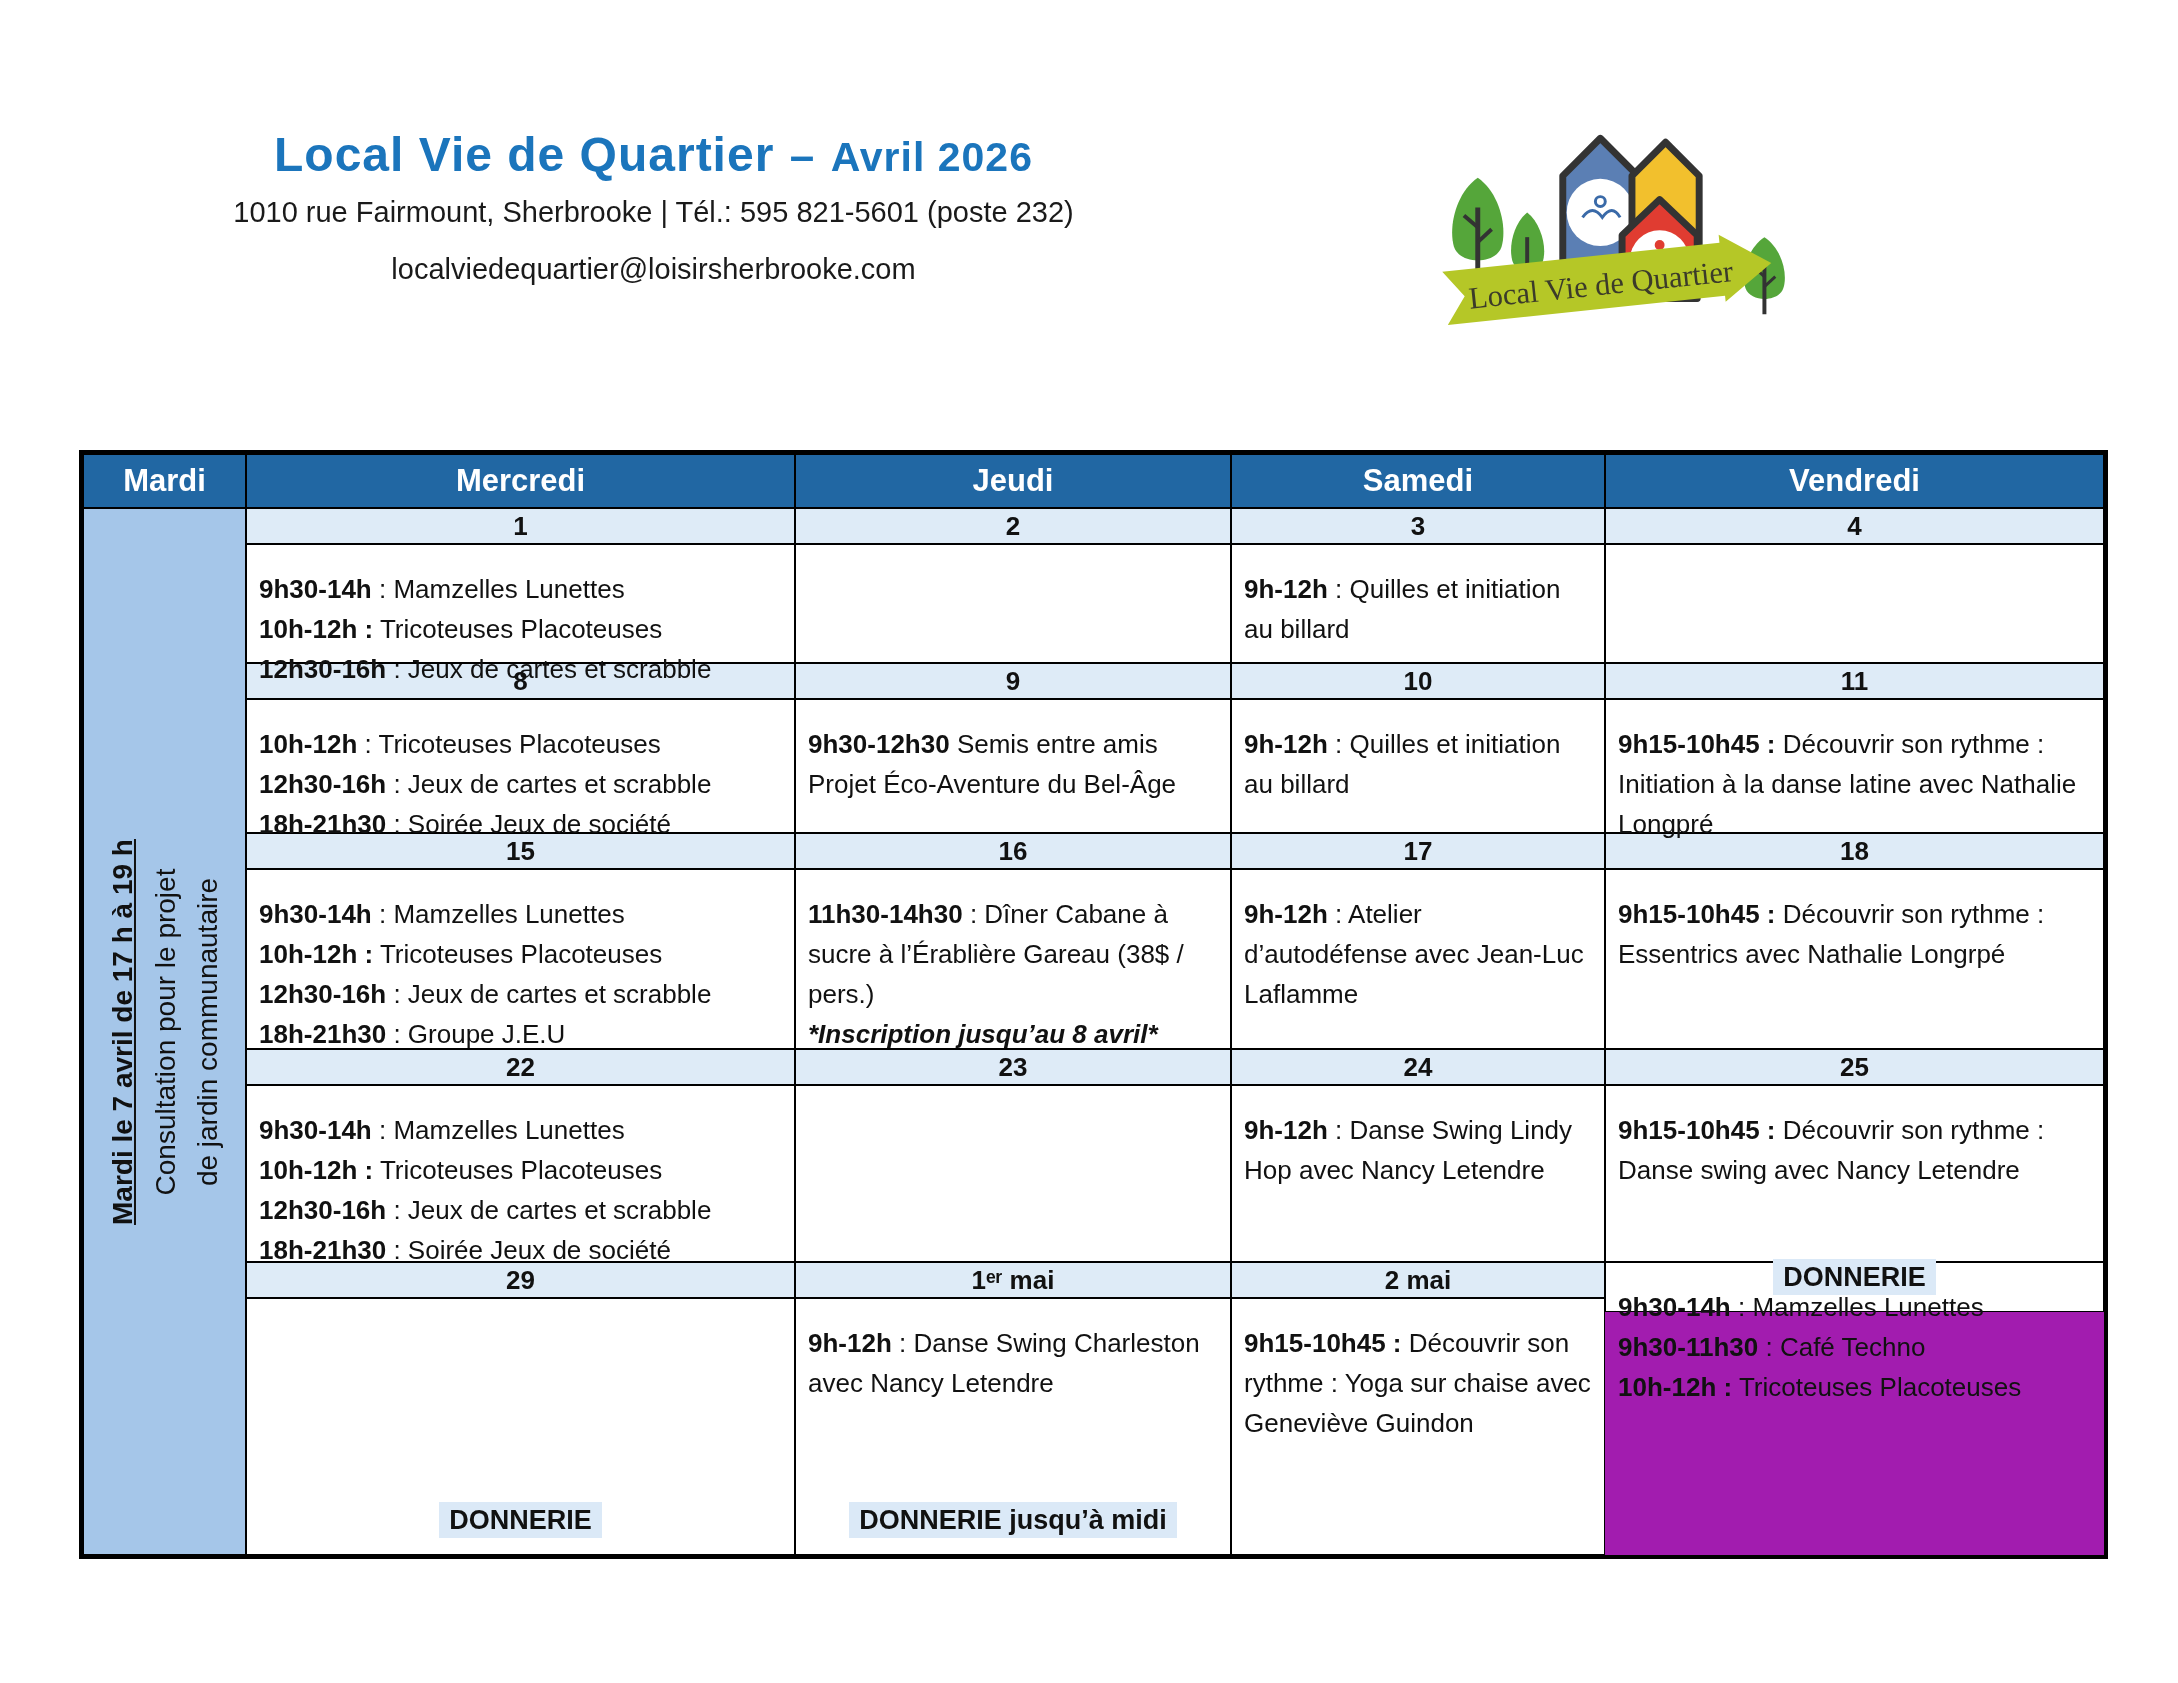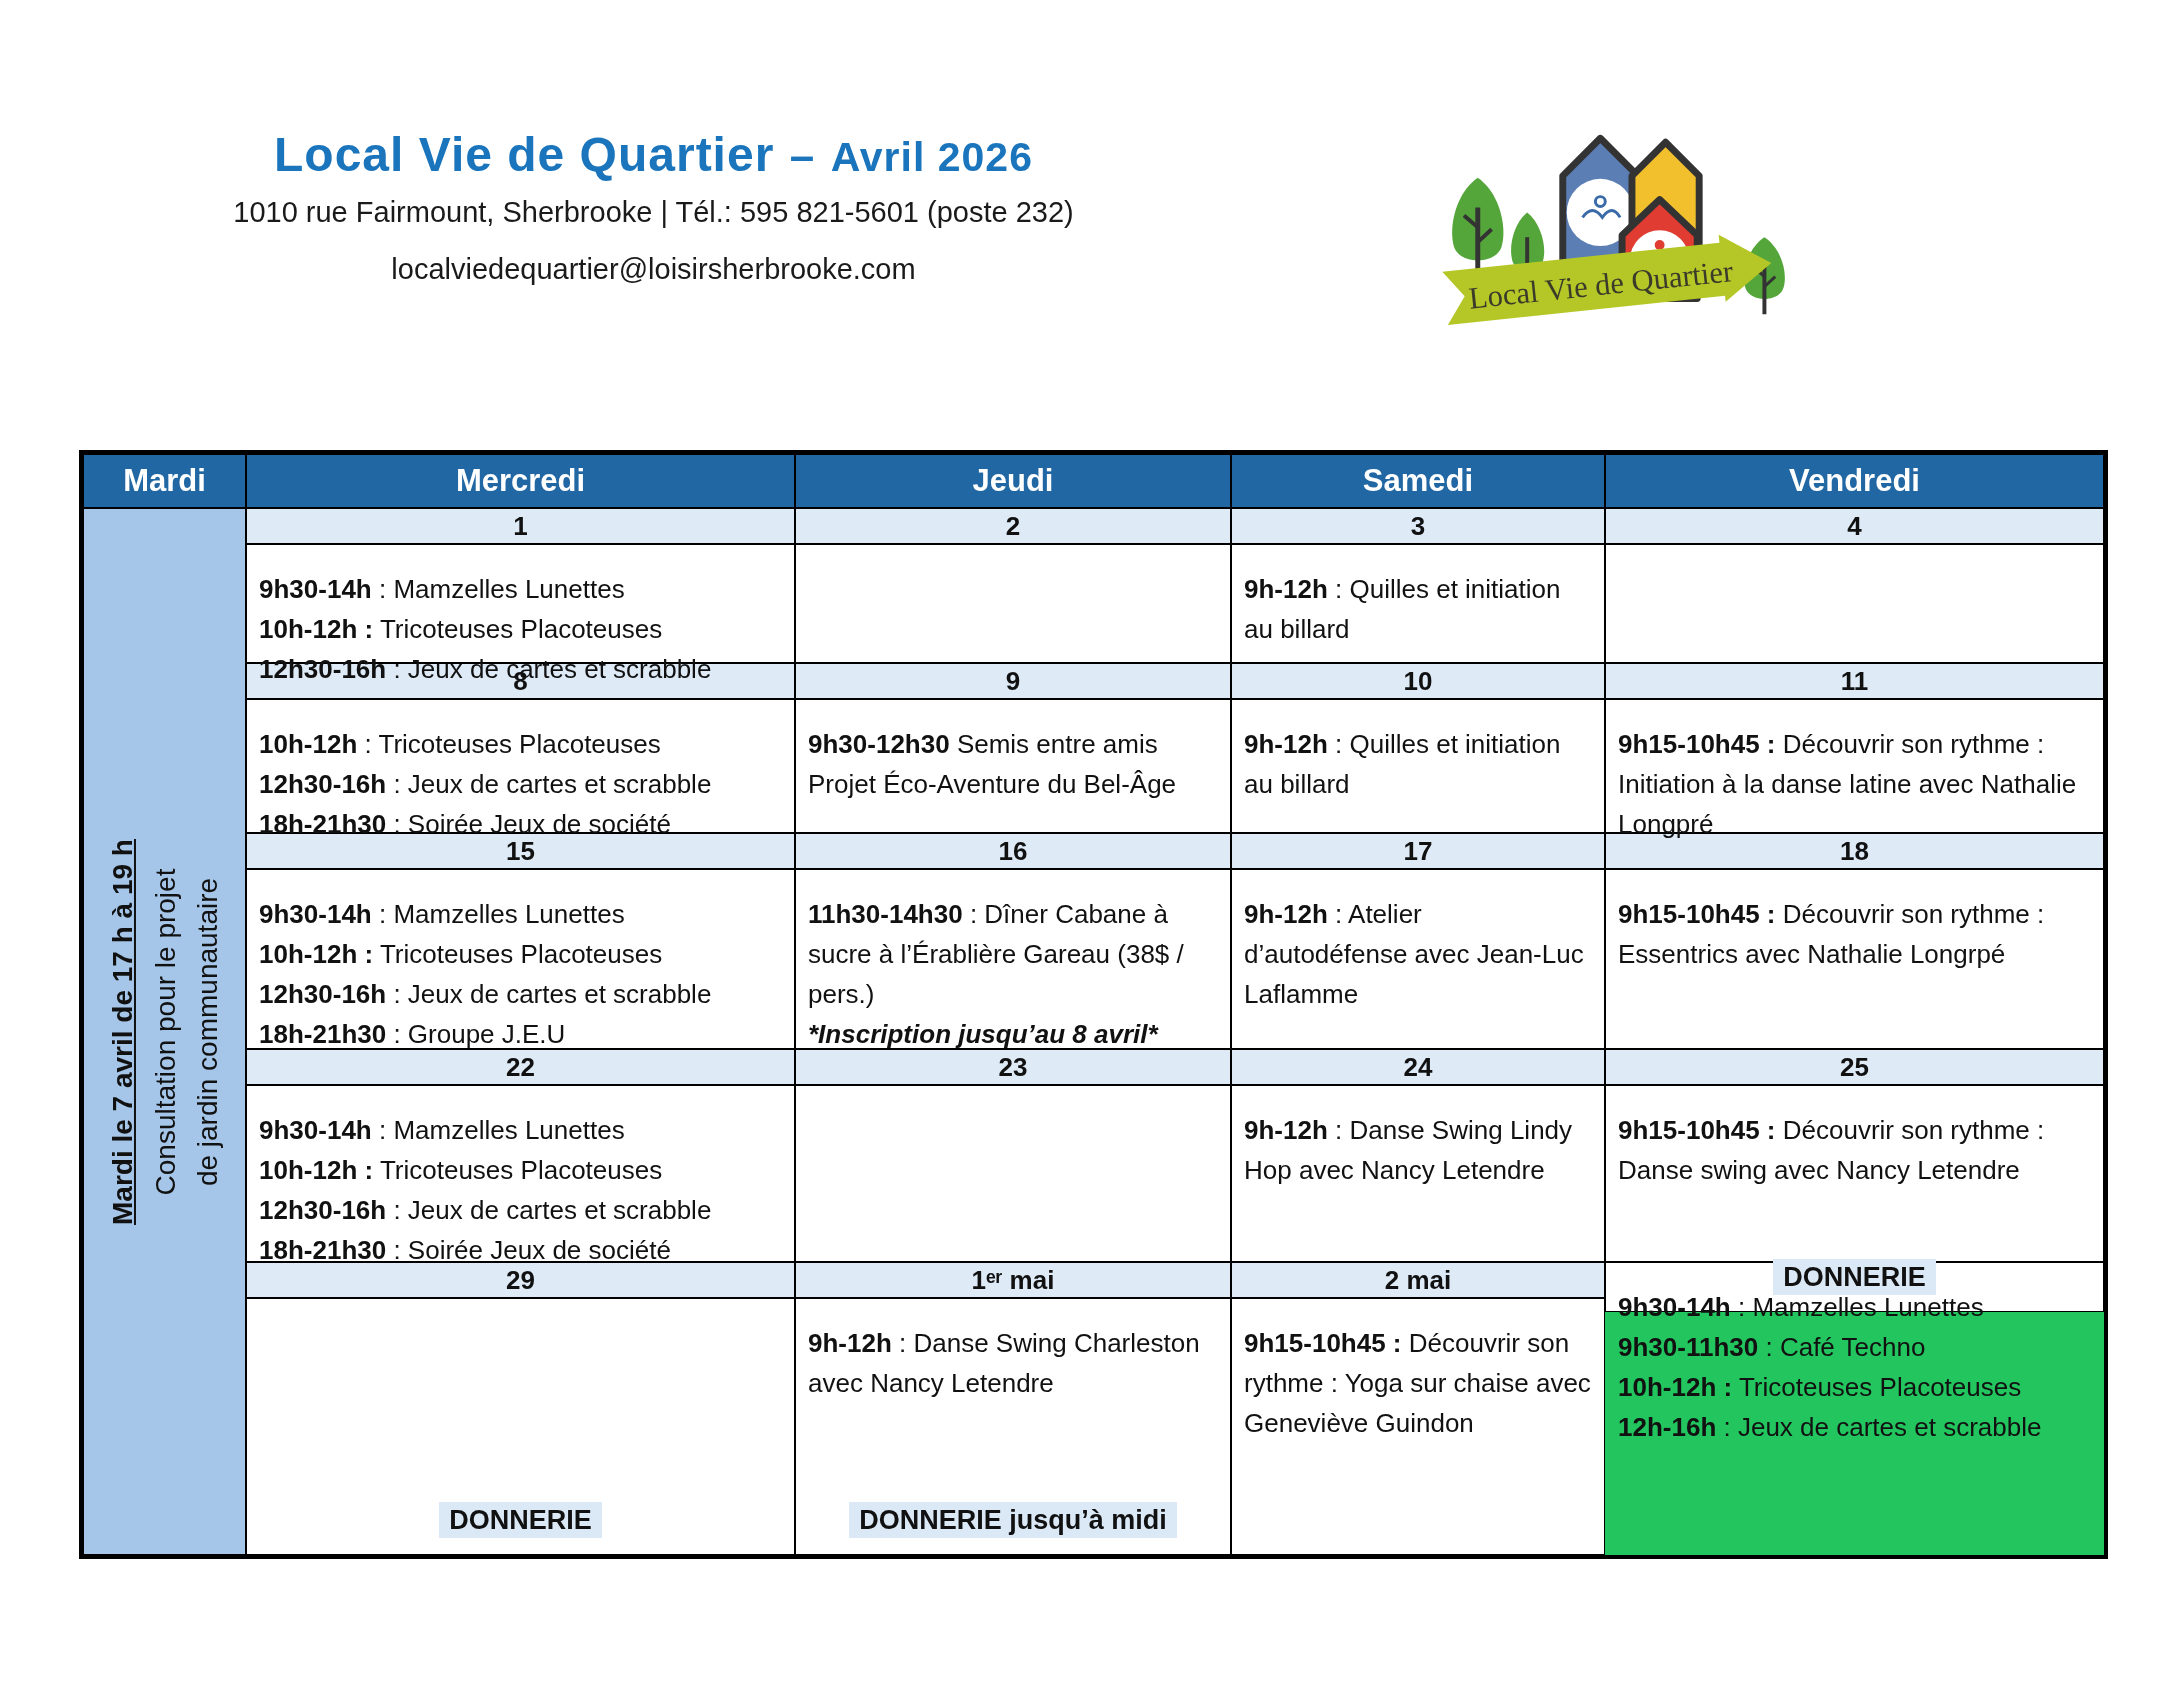--- a/index.html
+++ b/index.html
@@ -17,21 +17,21 @@
   .addr{font-size:29px;margin-top:14px;color:#1a1a1a;}
   .mail{font-size:29px;margin-top:24px;color:#1a1a1a;}
   .logo{position:absolute;left:1416px;top:79px;}
   
   .cal{
     position:absolute;left:79px;top:450px;
     display:grid;
     grid-template-columns:163px 549px 436px 374px 499px;
     grid-template-rows:54px 36px 119px 36px 134px 36px 180px 36px 177px 36px 257px;
     border:4px solid #000;
-    background:#22c55e;
+    background:#a21caf;
     grid-gap:0;
   }
   .cal > div{border:1px solid #000;}
   .hcell{
     background:#2167a3;color:#fff;font-weight:bold;font-size:31px;
     display:flex;align-items:center;justify-content:center;
   }
   .dcell{
     background:#deebf7;font-weight:bold;font-size:26px;
     display:flex;align-items:center;justify-content:center;
@@ -195,21 +195,20 @@
     <div class="cell">
       <div class="ev"><b>9h15-10h45 :</b> Découvrir son rythme : Danse swing avec Nancy Letendre</div>
     </div>
     <div class="dcell">29</div>
     <div class="dcell">1ᵉʳ mai</div>
     <div class="dcell">2 mai</div>
     <div class="cell">
       <div class="ev"><b>9h30-14h</b> : Mamzelles Lunettes</div>
       <div class="ev"><b>9h30-11h30</b> : Café Techno</div>
       <div class="ev"><b>10h-12h :</b> Tricoteuses Placoteuses</div>
-      <div class="ev"><b>12h-16h</b> : Jeux de cartes et scrabble</div>
       <div class="donnerie"><span>DONNERIE</span></div>
     </div>
     <div class="cell">
       <div class="donnerie"><span>DONNERIE</span></div>
     </div>
     <div class="cell">
       <div class="ev"><b>9h-12h</b> : Danse Swing Charleston avec Nancy Letendre</div>
       <div class="donnerie"><span>DONNERIE jusqu’à midi</span></div>
     </div>
     <div class="cell">

